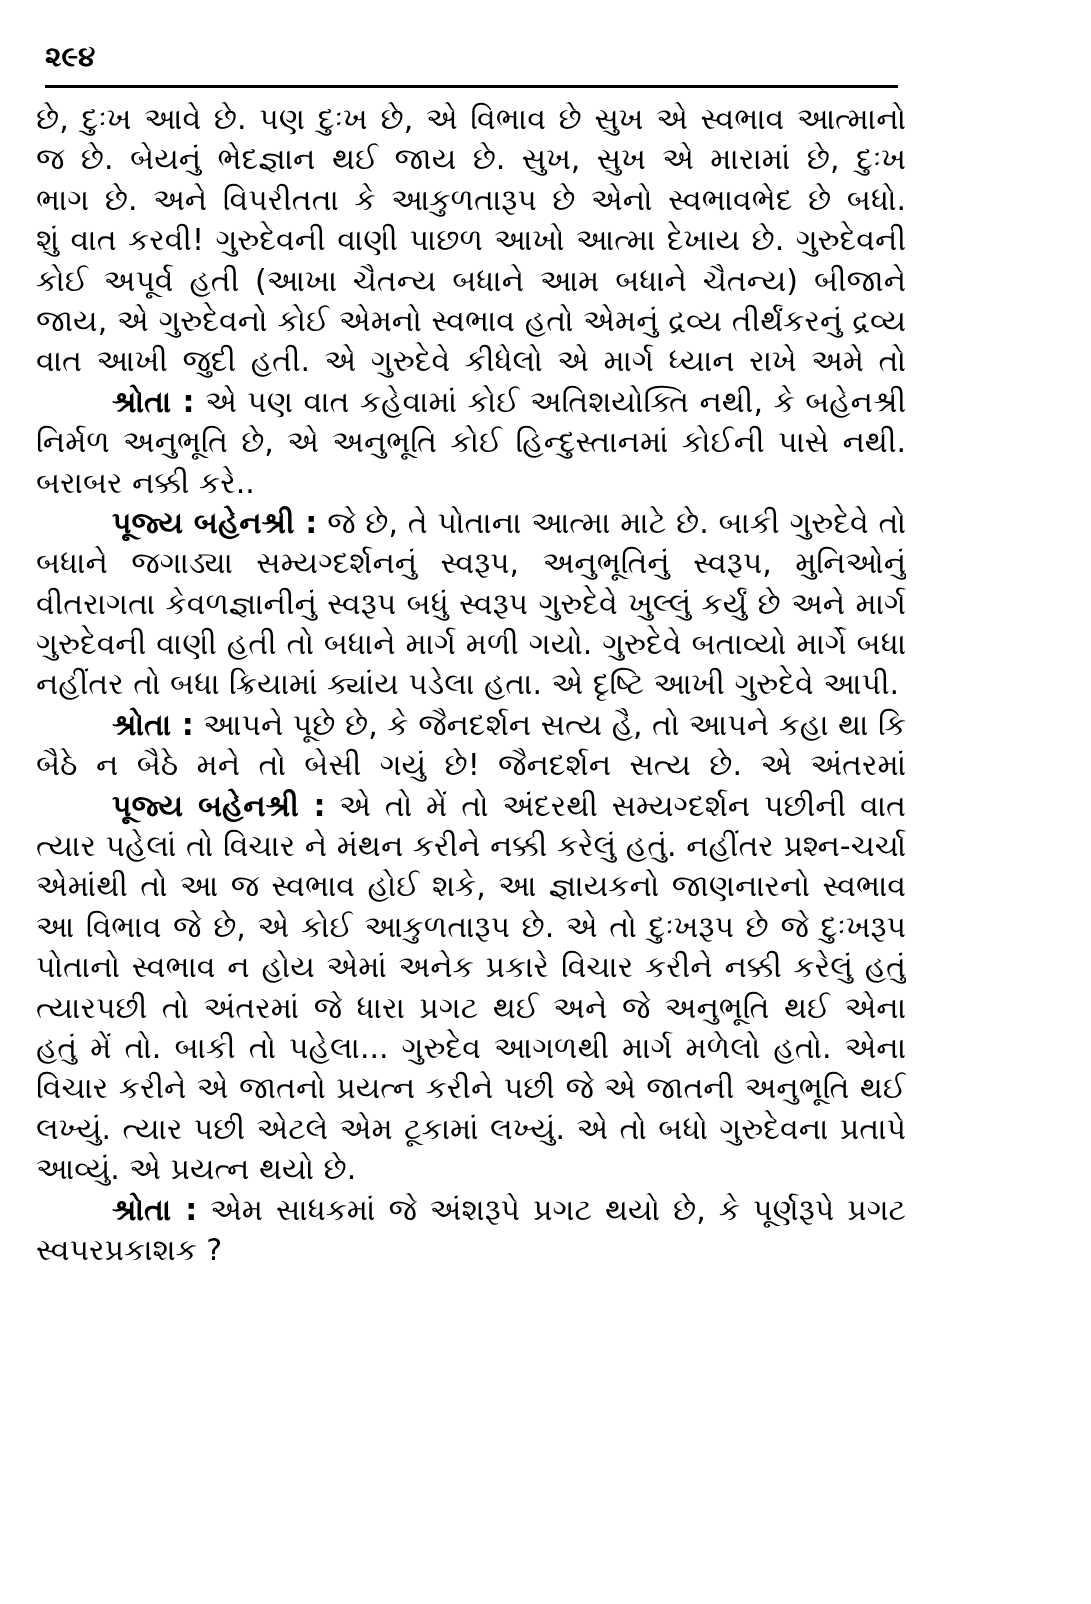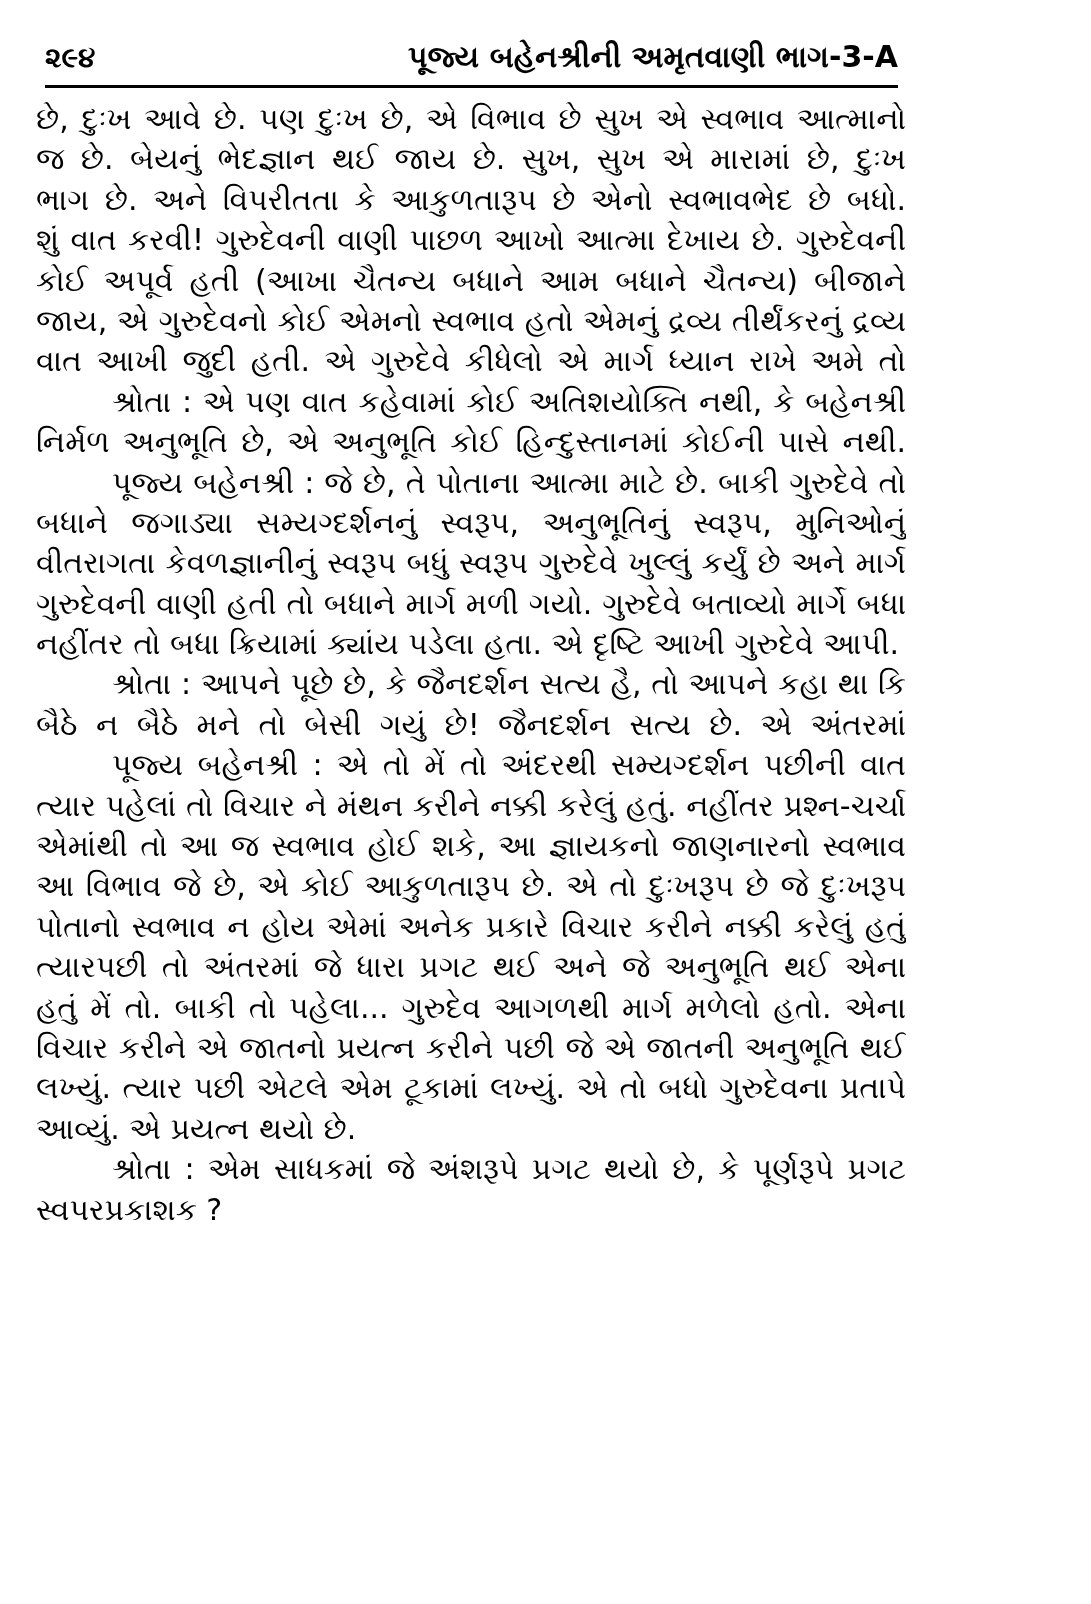--- a/index.html
+++ b/index.html
@@ -53,42 +53,42 @@
     overflow: hidden;
   }
   .line.last {
     text-align: left;
     text-align-last: left;
   }
   .line.indent {
     text-indent: 76px;
   }
   .speaker {
-    font-weight: normal;
+    font-weight: bold;
   }
 </style>
 </head>
 <body>
 
 <div class="page">
   <div class="header">
     <span class="pagenum">૨૯૪</span>
-    <span class="title">પૂજ્ય બહેનશ્રીની અમૃતવાણી ભાગ-3-A</span>
   </div>
   <div class="rule"></div>
   <div class="body" id="text-body">
       <div class="line">છે, દુઃખ આવે છે. પણ દુઃખ છે, એ વિભાવ છે સુખ એ સ્વભાવ આત્માનો સ્વભાવ</div>
       <div class="line">જ છે. બેયનું ભેદજ્ઞાન થઈ જાય છે. સુખ, સુખ એ મારામાં છે, દુઃખ વિભાવ તરફનો</div>
       <div class="line">ભાગ છે. અને વિપરીતતા કે આકુળતારૂપ છે એનો સ્વભાવભેદ છે બધો. ગુરુદેવની</div>
       <div class="line">શું વાત કરવી! ગુરુદેવની વાણી પાછળ આખો આત્મા દેખાય છે. ગુરુદેવની વાણી તો</div>
       <div class="line">કોઈ અપૂર્વ હતી (આખા ચૈતન્ય બધાને આમ બધાને ચૈતન્ય) બીજાને આશ્ચર્ય લાગી</div>
       <div class="line">જાય, એ ગુરુદેવનો કોઈ એમનો સ્વભાવ હતો એમનું દ્રવ્ય તીર્થંકરનું દ્રવ્ય હતું, એની</div>
       <div class="line">વાત આખી જુદી હતી. એ ગુરુદેવે કીધેલો એ માર્ગ ધ્યાન રાખે અમે તો એના દાસ</div>
       <div class="line indent"><span class="speaker">શ્રોતા :</span><span> એ પણ વાત કહેવામાં કોઈ અતિશયોક્તિ નથી, કે બહેનશ્રી આપની જે</span></div>
       <div class="line">નિર્મળ અનુભૂતિ છે, એ અનુભૂતિ કોઈ હિન્દુસ્તાનમાં કોઈની પાસે નથી. એકવાર</div>
+      <div class="line last">બરાબર નક્કી કરે..</div>
       <div class="line indent"><span class="speaker">પૂજ્ય બહેનશ્રી :</span><span> જે છે, તે પોતાના આત્મા માટે છે. બાકી ગુરુદેવે તો જે</span></div>
       <div class="line">બધાને જગાડ્યા સમ્યગ્દર્શનનું સ્વરૂપ, અનુભૂતિનું સ્વરૂપ, મુનિઓનું સ્વરૂપ,</div>
       <div class="line">વીતરાગતા કેવળજ્ઞાનીનું સ્વરૂપ બધું સ્વરૂપ ગુરુદેવે ખુલ્લું કર્યું છે અને માર્ગ</div>
       <div class="line">ગુરુદેવની વાણી હતી તો બધાને માર્ગ મળી ગયો. ગુરુદેવે બતાવ્યો માર્ગે બધા ચાલે</div>
       <div class="line last">નહીંતર તો બધા ક્રિયામાં ક્યાંય પડેલા હતા. એ દૃષ્ટિ આખી ગુરુદેવે આપી.</div>
       <div class="line indent"><span class="speaker">શ્રોતા :</span><span> આપને પૂછે છે, કે જૈનદર્શન સત્ય હૈ, તો આપને કહા થા કિ ‘આપકો</span></div>
       <div class="line">બૈઠે ન બૈઠે મને તો બેસી ગયું છે! જૈનદર્શન સત્ય છે. એ અંતરમાં જૈનદર્શન સત્ય છે,</div>
       <div class="line indent"><span class="speaker">પૂજ્ય બહેનશ્રી :</span><span> એ તો મેં તો અંદરથી સમ્યગ્દર્શન પછીની વાત કરી હતી.</span></div>
       <div class="line">ત્યાર પહેલાં તો વિચાર ને મંથન કરીને નક્કી કરેલું હતું. નહીંતર પ્રશ્ન-ચર્ચા થાતી</div>
       <div class="line">એમાંથી તો આ જ સ્વભાવ હોઈ શકે, આ જ્ઞાયકનો જાણનારનો સ્વભાવ આ જ હોય.</div>

